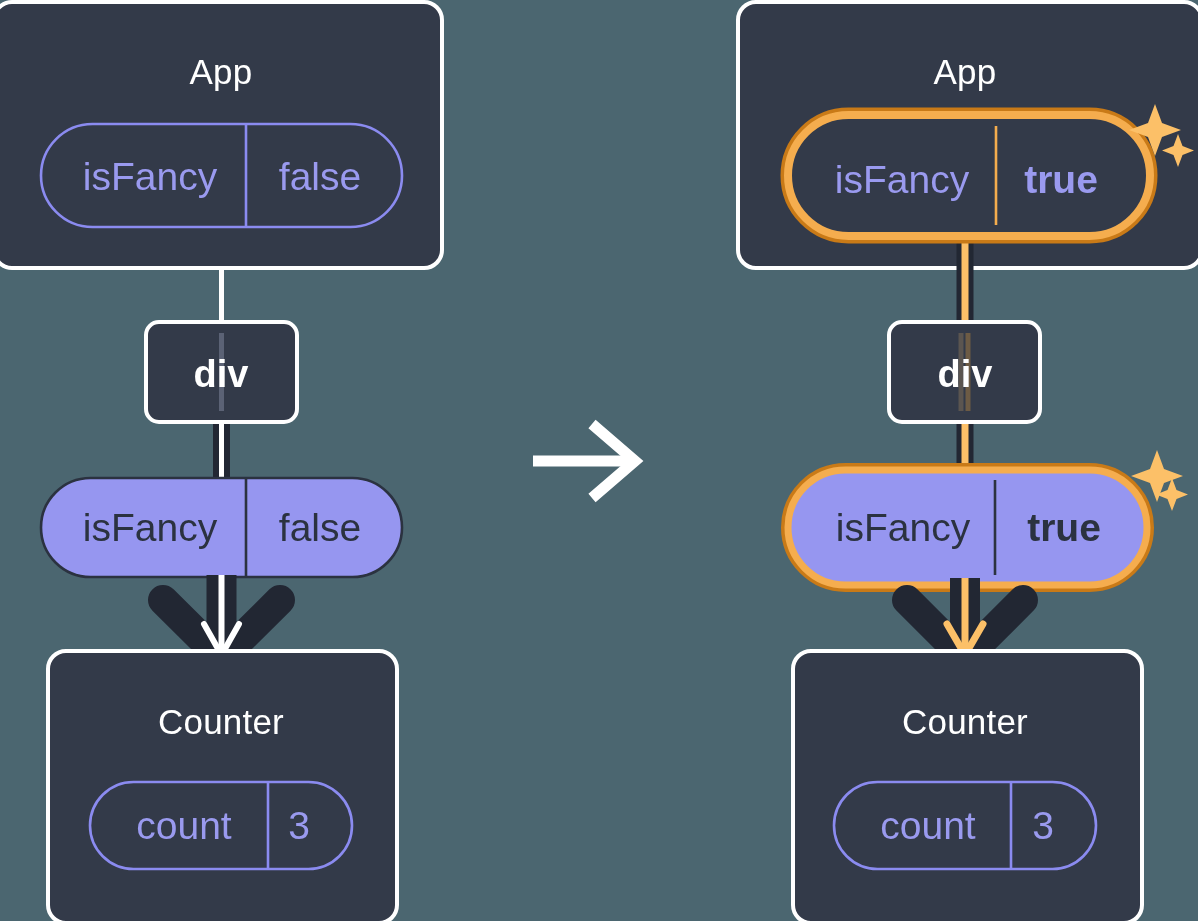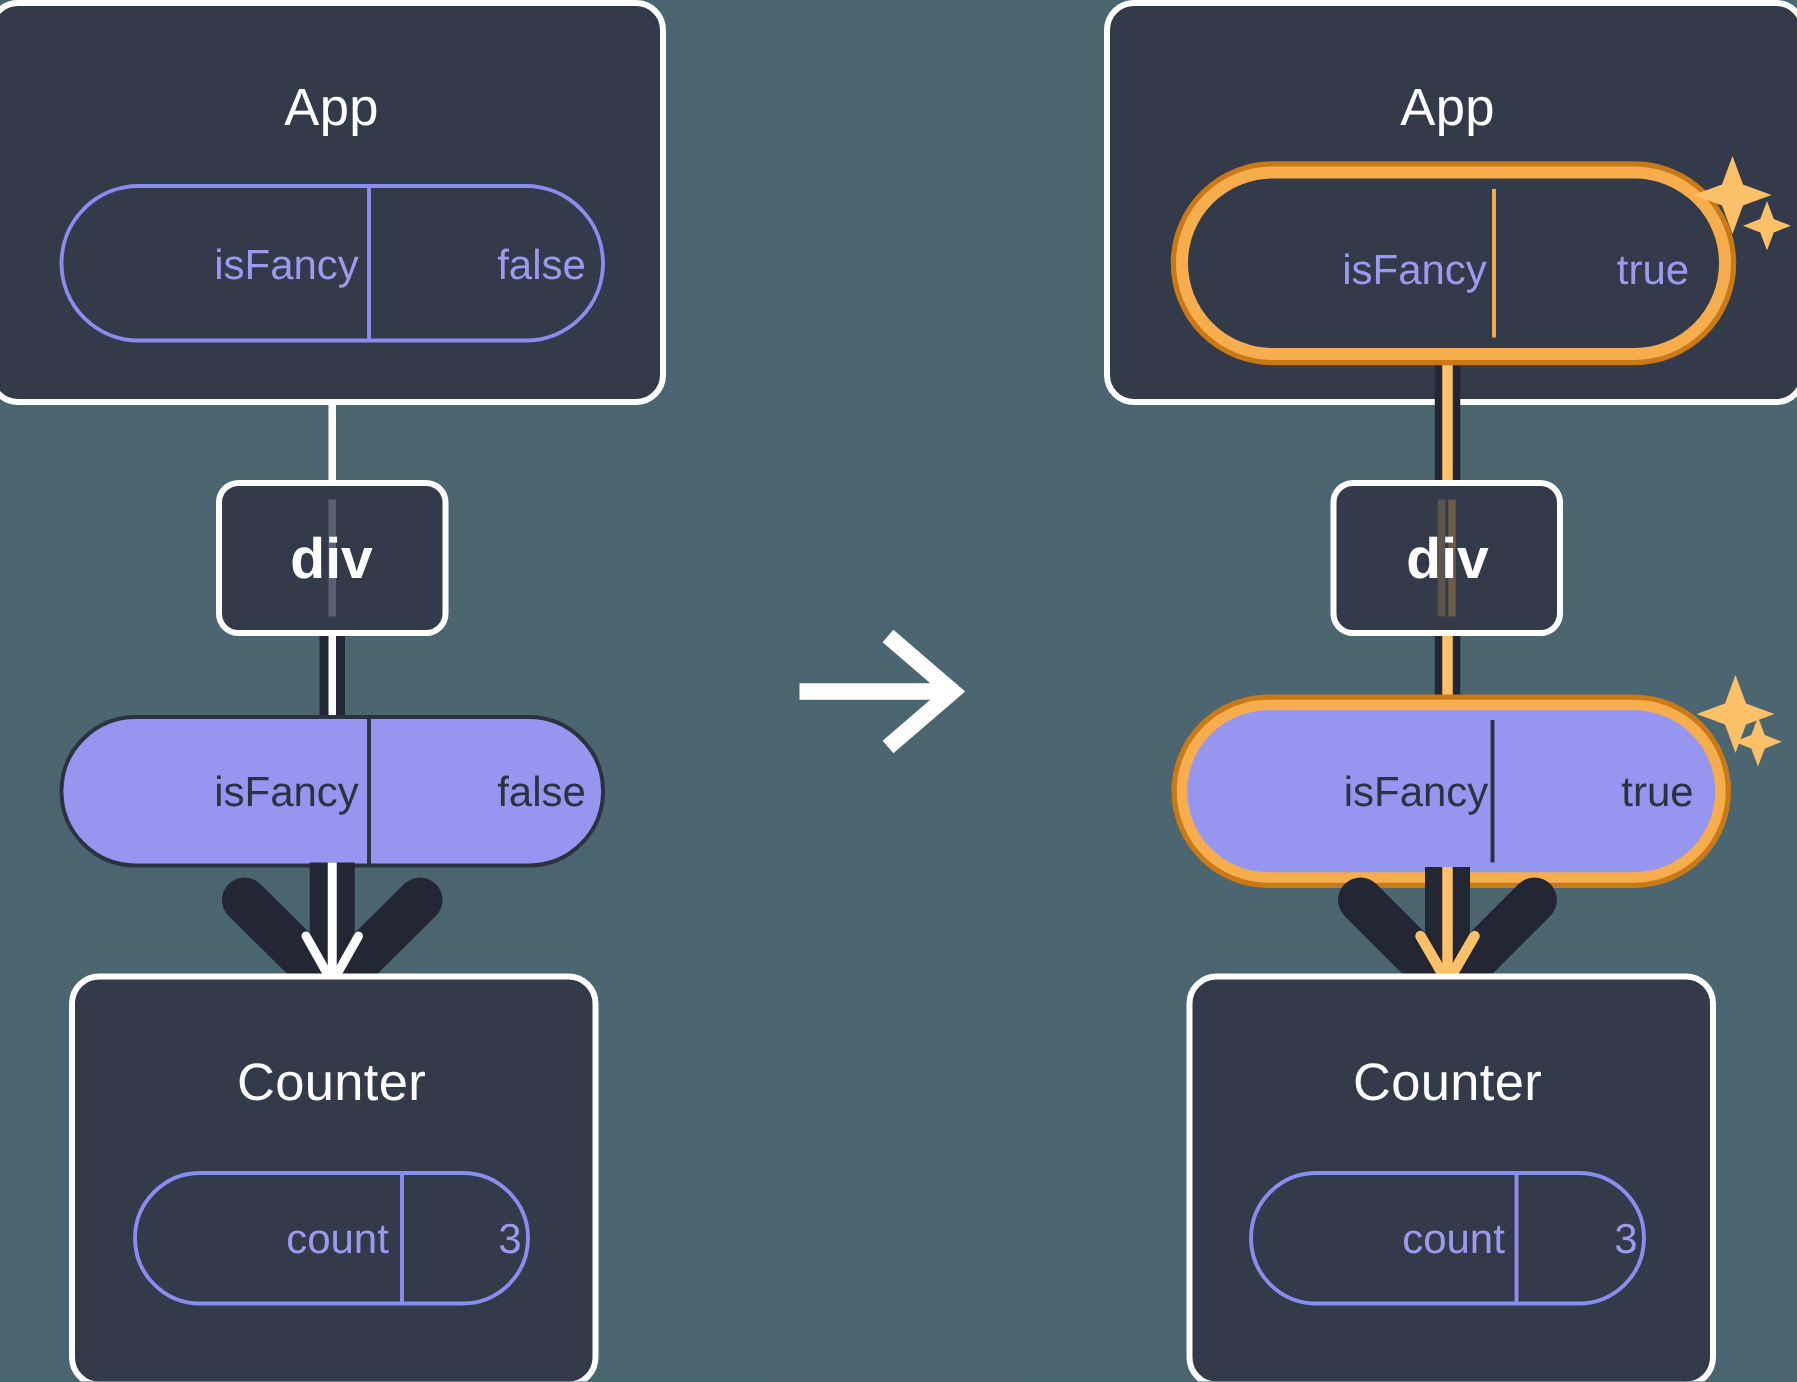--- a/index.html
+++ b/index.html
@@ -13,26 +13,25 @@
   #stage{position:absolute;left:0;top:0;width:1198px;height:921px;}
   svg#canvas{position:absolute;left:0;top:0;width:1198px;height:921px;}
 
   
   .lbl{position:absolute;white-space:nowrap;}
   .title{
     color:#ffffff;font-size:35px;letter-spacing:0.2px;
     transform:translate(-50%,-50%);
   }
   .pilltext{
-    color:#9a9aef;font-size:28px;
+    color:#9a9aef;font-size:39px;
     transform:translate(-50%,-50%);
-    margin-left:41px;
   }
   .pilltext.dark{color:#2b3240;}
-  .pilltext.bold{font-weight:normal;}
+  .pilltext.bold{font-weight:bold;}
   .divtext{
     color:#ffffff;font-size:38px;font-weight:bold;
     transform:translate(-50%,-50%);
   }
 </style>
 </head>
 <body>
 
 <div id="stage">
 

